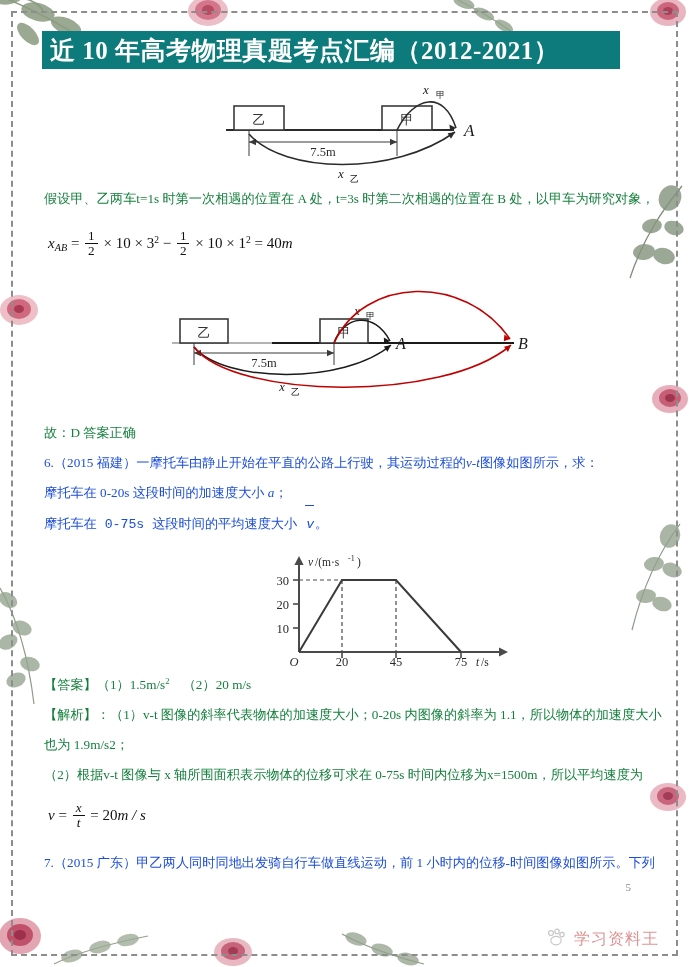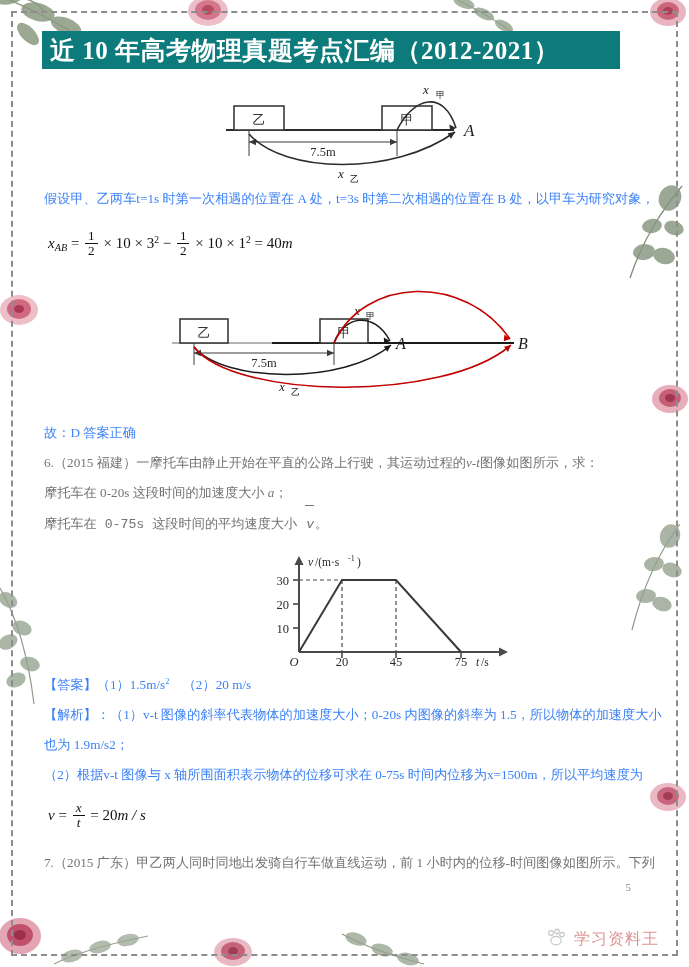--- a/index.html
+++ b/index.html
@@ -49,25 +49,25 @@
   
   .content {
     position: absolute;
     left: 44px; top: 78px;
     width: 600px;
   }
 
   .para {
     font-size: 13.2px;
     line-height: 30px;
-    color: #3b82f6;
+    color: #15803d;
     white-space: nowrap;
     font-family: "Liberation Serif", "DejaVu Serif", serif;
   }
-  .para.black { color: #737373; }
+  .para.black { color: #1d4ed8; }
 
   .formula-line {
     font-size: 15px;
     line-height: 34px;
     color: #111;
     font-family: "Liberation Serif", "DejaVu Serif", serif;
   }
 
   
   .mi { font-style: italic; font-family: "Liberation Serif","DejaVu Serif",serif; }
@@ -448,21 +448,21 @@
       <polyline points="255,106 298,34 352,34 417,106" fill="none" stroke="#3a3a3a" stroke-width="2"></polyline>
     </svg>
   </div>
 
   <div class="para">
     <span>【答案】</span><span>（1）1.5m/s</span><span class="sup">2</span>
     &nbsp;&nbsp;&nbsp;<span>（2）20 m/s</span>
   </div>
 
   <div class="para">
-    <span>【解析】：</span><span>（1）v-t 图像的斜率代表物体的加速度大小；0-20s 内图像的斜率为 1.5，所以物体的加速度大小</span>
+    <span>【解析】：</span><span>（1）v-t 图像的斜率代表物体的加速度大小；0-20s 内图像的斜率为 1.1，所以物体的加速度大小</span>
   </div>
   <div class="para">也为 1.9m/s2；</div>
   <div class="para">（2）根据v-t 图像与 x 轴所围面积表示物体的位移可求在 0-75s 时间内位移为x=1500m，所以平均速度为</div>
 
   <div class="formula-line" style="margin:8px 0 4px 4px;">
     <span class="mi">v</span>
     <span>=</span>
     <span class="frac">
       <span class="num mi">x</span>
       <span class="den mi">t</span>

